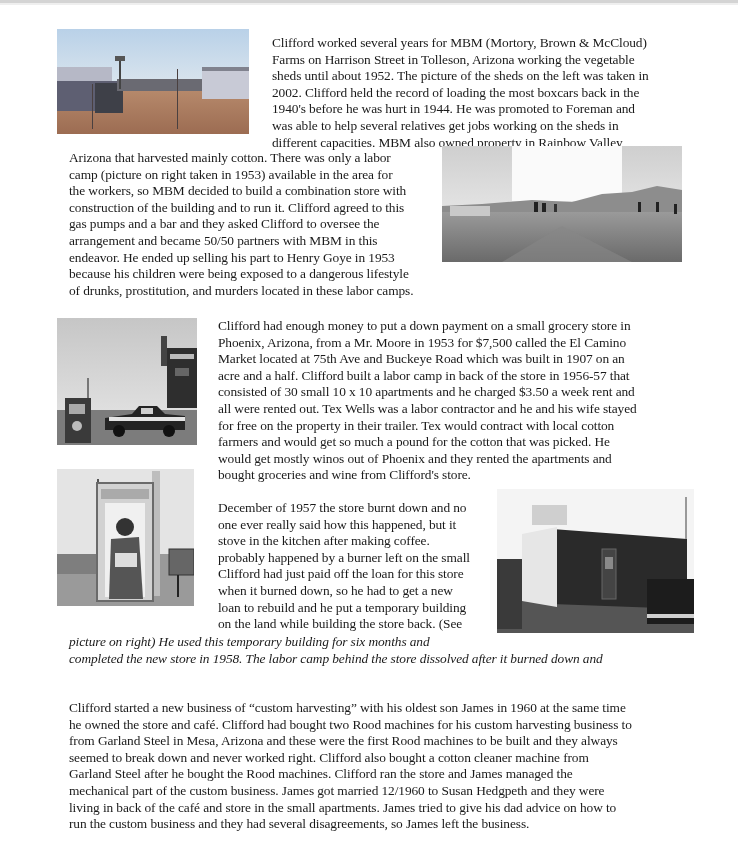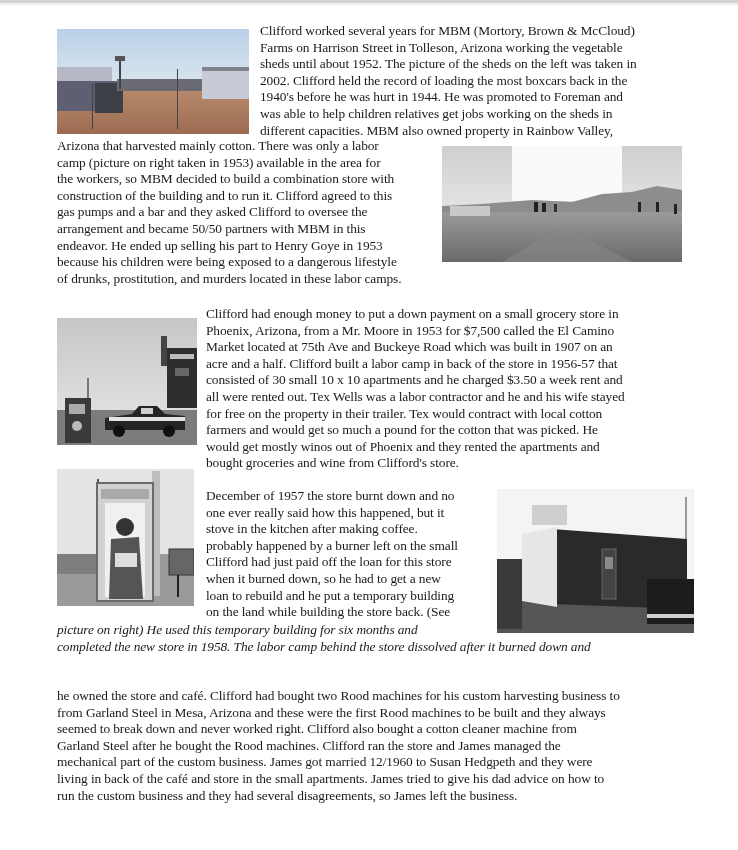--- a/index.html
+++ b/index.html
@@ -1,20 +1,20 @@
 <!DOCTYPE html>
 <html><head>
 <meta charset="utf-8">
 <style>
   html, body { margin:0; padding:0; background:#ffffff; }
   body { width:738px; height:850px; position:relative; overflow:hidden;
          font-family:"Liberation Serif","DejaVu Serif",serif; color:#1a1a1a; }
   .topbar { position:absolute; left:0; top:0; width:738px; height:3px; background:#d4d4d4; }
   .topbar2 { position:absolute; left:0; top:3px; width:738px; height:2px; background:#efefef; }
-  .para { position:absolute; margin:0; font-size:13.4px; line-height:16.6px; letter-spacing:-0.1px; white-space:nowrap; }
+  .para { position:absolute; margin:12px; font-size:13.4px; line-height:16.6px; letter-spacing:-0.1px; white-space:nowrap; }
   .para span.line { display:block; }
   .photo { position:absolute; overflow:hidden; }
   .photo svg { display:block; width:100%; height:100%; }
 </style>
 </head>
 <body>
 
 <div class="topbar"></div>
 <div class="topbar2"></div>
 
@@ -44,21 +44,21 @@
     <rect x="35" y="55" width="1" height="45" fill="#4a4040"></rect>
   </svg>
 </div>
 
 <p class="para" style="left:260px;top:23px;">
   <span class="line">Clifford worked several years for MBM (Mortory, Brown &amp; McCloud)</span>
   <span class="line">Farms on Harrison Street in Tolleson, Arizona working the vegetable</span>
   <span class="line">sheds until about 1952.  The picture of the sheds on the left was taken in</span>
   <span class="line">2002.  Clifford held the record of loading the most boxcars back in the</span>
   <span class="line">1940's before he was hurt in 1944.  He was promoted to Foreman and</span>
-  <span class="line">was able to help children relatives get jobs working on the sheds in</span>
+  <span class="line">was able to help several relatives get jobs working on the sheds in</span>
   <span class="line">different capacities.  MBM also owned property in Rainbow Valley,</span>
 </p>
 
 <p class="para" style="left:57px;top:138px;">
   <span class="line">Arizona that harvested mainly cotton.  There was only a labor</span>
   <span class="line">camp (picture on right taken in 1953) available in the area for</span>
   <span class="line">the workers, so MBM decided to build a combination store with</span>
   <span class="line">construction of the building and to run it.  Clifford agreed to this</span>
   <span class="line">gas pumps and a bar and they asked Clifford to oversee the</span>
   <span class="line">arrangement and became 50/50 partners with MBM in this</span>
@@ -177,20 +177,21 @@
     <rect x="188" y="8" width="2" height="42" fill="#999"></rect>
   </svg>
 </div>
 
 <p class="para" style="left:57px;top:622px;font-style:italic;">
   <span class="line">picture on right)  He used this temporary building for six months and</span>
   <span class="line">completed the new store in 1958.  The labor camp behind the store dissolved after it burned down and</span>
 </p>
 
 <p class="para" style="left:57px;top:688px;">
+  <span class="line">Clifford started a new business of “custom harvesting” with his oldest son James in 1960 at the same time</span>
   <span class="line">he owned the store and café.  Clifford had bought two Rood machines for his custom harvesting business to</span>
   <span class="line">from Garland Steel in Mesa, Arizona and these were the first Rood machines to be built and they always</span>
   <span class="line">seemed to break down and never worked right.  Clifford also bought a cotton cleaner machine from</span>
   <span class="line">Garland Steel after he bought the Rood machines.  Clifford ran the store and James managed the</span>
   <span class="line">mechanical part of the custom business.  James got married 12/1960 to Susan Hedgpeth and they were</span>
   <span class="line">living in back of the café and store in the small apartments.  James tried to give his dad advice on how to</span>
   <span class="line">run the custom business and they had several disagreements, so James left the business.</span>
 </p>
 
 </body></html>

